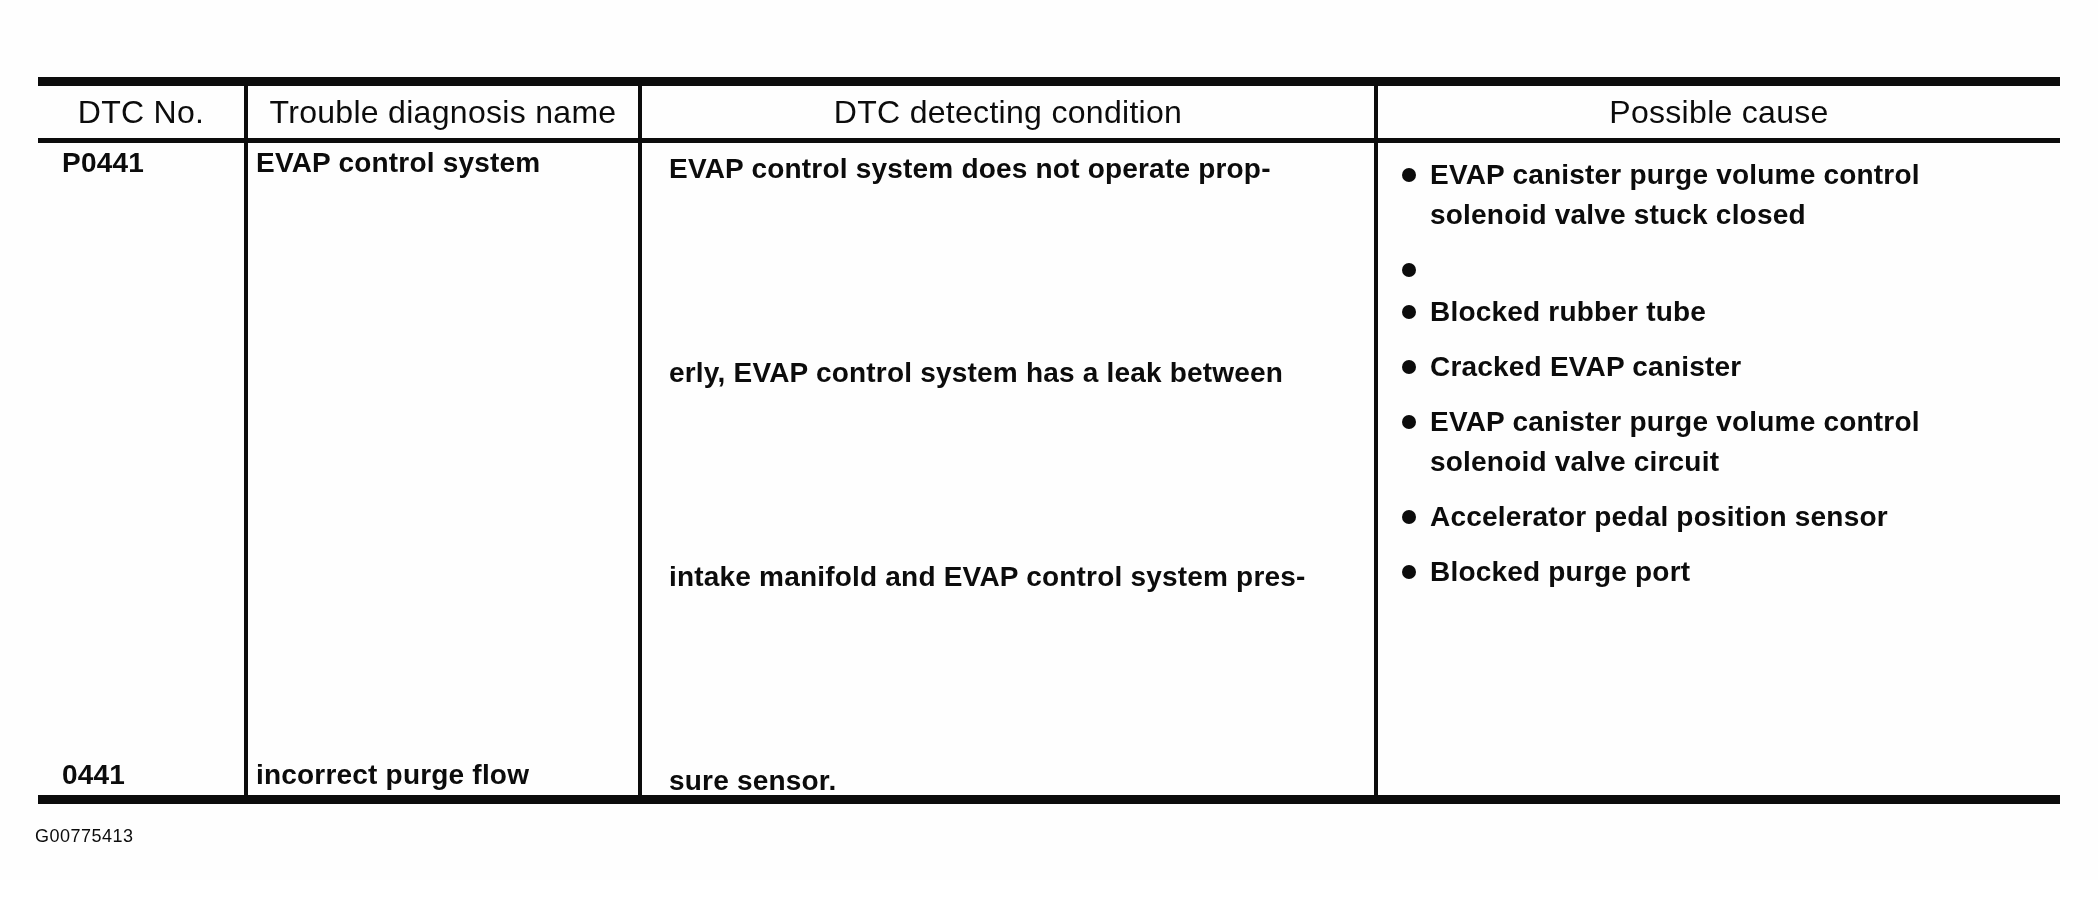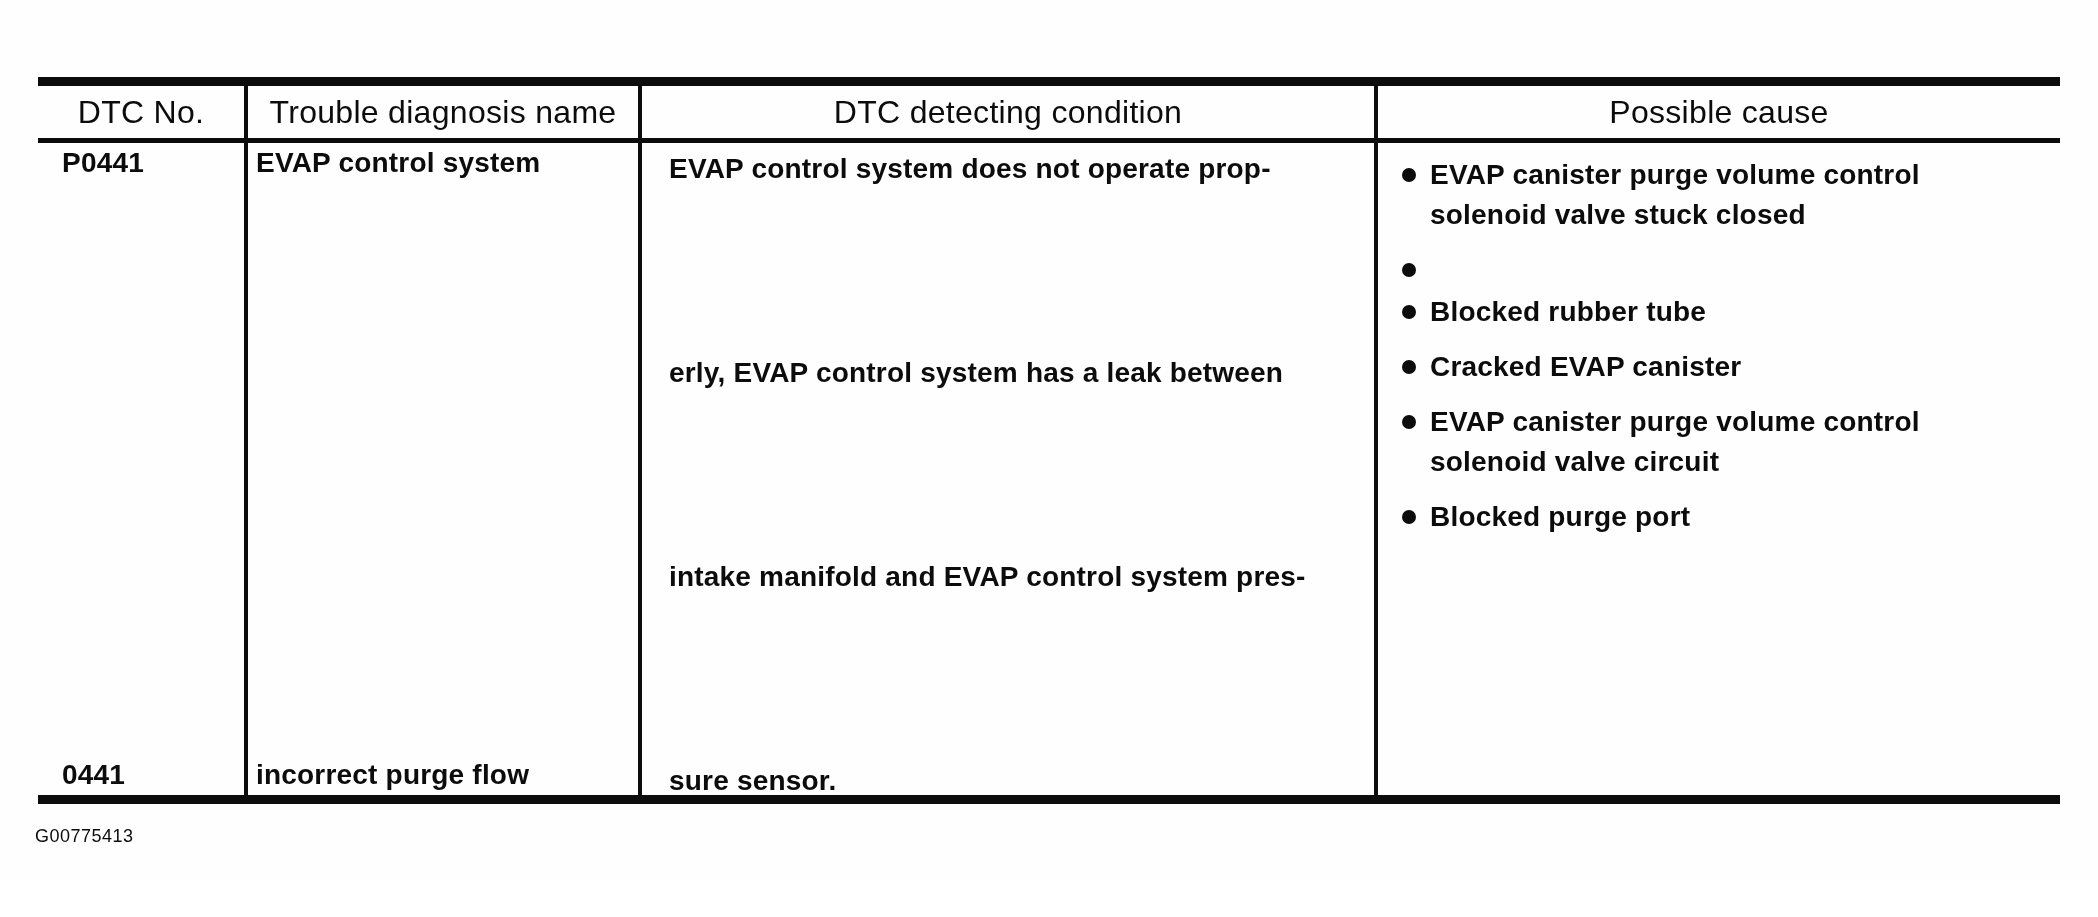--- a/index.html
+++ b/index.html
@@ -171,20 +171,26 @@
           </li>
 
           <li class="cause">
             <span class="bullet-dot"></span>
             <span class="cause-text">
               <div class="line">EVAP canister purge volume control</div>
               <div class="line">solenoid valve circuit</div>
             </span>
           </li>
 
+          <li class="cause">
+            <span class="bullet-dot"></span>
+            <span class="cause-text">
+              <div class="line">Accelerator pedal position sensor</div>
+            </span>
+          </li>
 
           <li class="cause">
             <span class="bullet-dot"></span>
             <span class="cause-text">
               <div class="line">Blocked purge port</div>
             </span>
           </li>
 
 
         </ul>

